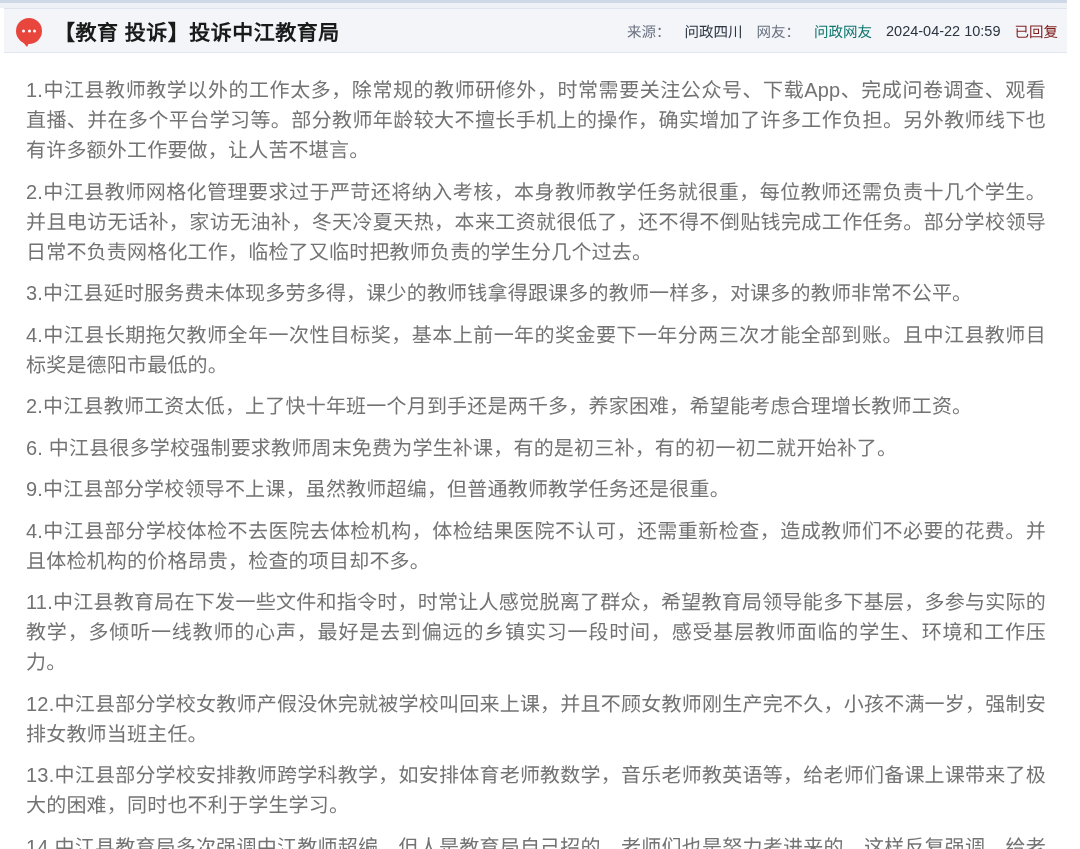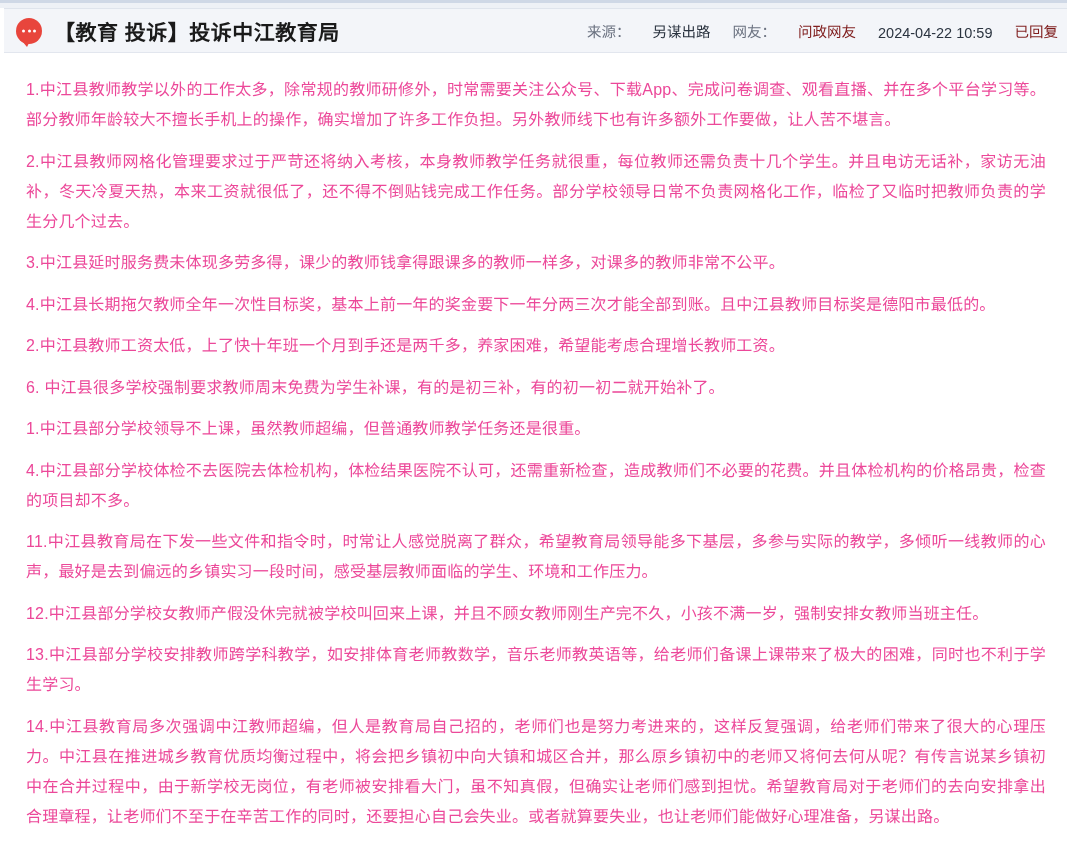--- a/index.html
+++ b/index.html
@@ -91,43 +91,43 @@
     color: #1a1a1a;
     letter-spacing: 0.5px;
     white-space: nowrap;
     flex: 0 1 auto;
     overflow: hidden;
   }
 
   .meta {
     margin-left: auto;
     display: flex;
-    align-items: flex-end;
-    gap: 22px;
+    align-items: center;
+    gap: 14px;
     font-size: 14.5px;
     color: #5c6470;
     white-space: nowrap;
   }
   .meta .meta-source-label { color: #6b7280; }
   .meta .meta-source-value { color: #2b3440; }
   .meta .meta-user-label { color: #6b7280; }
-  .meta .meta-user-value { color: #7f1d1d; }
+  .meta .meta-user-value { color: #0f766e; }
   .meta .meta-time { color: #2b3440; }
   .meta .meta-status { color: #7f1d1d; }
 
   
   .content {
     padding: 22px 26px 10px 26px;
     box-sizing: border-box;
   }
   .content p {
     margin: 0 0 11.5px 0;
-    font-size: 16px;
+    font-size: 20px;
     line-height: 30px;
-    color: #ec4899;
+    color: #737373;
     text-align: justify;
     text-justify: inter-ideograph;
     letter-spacing: 0.2px;
   }
 
   
   .right-gutter {
     position: absolute;
     top: 0;
     right: 0;
@@ -156,36 +156,36 @@
     <span class="chat-icon">
       <span class="dots">
           <i></i>
           <i></i>
           <i></i>
         </span>
     </span>
     <span class="title">【教育 投诉】投诉中江教育局</span>
     <span class="meta">
       <span class="meta-source-label">来源：</span>
-        <span class="meta-source-value">另谋出路</span>
+        <span class="meta-source-value">问政四川</span>
       <span class="meta-user-label">网友：</span>
         <span class="meta-user-value">问政网友</span>
       <span class="meta-time">2024-04-22 10:59</span>
       <span class="meta-status">已回复</span>
     </span>
   </div>
 
   <div class="content">
     <p>1.中江县教师教学以外的工作太多，除常规的教师研修外，时常需要关注公众号、下载App、完成问卷调查、观看直播、并在多个平台学习等。部分教师年龄较大不擅长手机上的操作，确实增加了许多工作负担。另外教师线下也有许多额外工作要做，让人苦不堪言。</p>
     <p>2.中江县教师网格化管理要求过于严苛还将纳入考核，本身教师教学任务就很重，每位教师还需负责十几个学生。并且电访无话补，家访无油补，冬天冷夏天热，本来工资就很低了，还不得不倒贴钱完成工作任务。部分学校领导日常不负责网格化工作，临检了又临时把教师负责的学生分几个过去。</p>
     <p>3.中江县延时服务费未体现多劳多得，课少的教师钱拿得跟课多的教师一样多，对课多的教师非常不公平。</p>
     <p>4.中江县长期拖欠教师全年一次性目标奖，基本上前一年的奖金要下一年分两三次才能全部到账。且中江县教师目标奖是德阳市最低的。</p>
     <p>2.中江县教师工资太低，上了快十年班一个月到手还是两千多，养家困难，希望能考虑合理增长教师工资。</p>
     <p>6. 中江县很多学校强制要求教师周末免费为学生补课，有的是初三补，有的初一初二就开始补了。</p>
-    <p>1.中江县部分学校领导不上课，虽然教师超编，但普通教师教学任务还是很重。</p>
+    <p>9.中江县部分学校领导不上课，虽然教师超编，但普通教师教学任务还是很重。</p>
     <p>4.中江县部分学校体检不去医院去体检机构，体检结果医院不认可，还需重新检查，造成教师们不必要的花费。并且体检机构的价格昂贵，检查的项目却不多。</p>
     <p>11.中江县教育局在下发一些文件和指令时，时常让人感觉脱离了群众，希望教育局领导能多下基层，多参与实际的教学，多倾听一线教师的心声，最好是去到偏远的乡镇实习一段时间，感受基层教师面临的学生、环境和工作压力。</p>
     <p>12.中江县部分学校女教师产假没休完就被学校叫回来上课，并且不顾女教师刚生产完不久，小孩不满一岁，强制安排女教师当班主任。</p>
     <p>13.中江县部分学校安排教师跨学科教学，如安排体育老师教数学，音乐老师教英语等，给老师们备课上课带来了极大的困难，同时也不利于学生学习。</p>
     <p>14.中江县教育局多次强调中江教师超编，但人是教育局自己招的，老师们也是努力考进来的，这样反复强调，给老师们带来了很大的心理压力。中江县在推进城乡教育优质均衡过程中，将会把乡镇初中向大镇和城区合并，那么原乡镇初中的老师又将何去何从呢？有传言说某乡镇初中在合并过程中，由于新学校无岗位，有老师被安排看大门，虽不知真假，但确实让老师们感到担忧。希望教育局对于老师们的去向安排拿出合理章程，让老师们不至于在辛苦工作的同时，还要担心自己会失业。或者就算要失业，也让老师们能做好心理准备，另谋出路。</p>
 
   </div>
 
   <div class="left-edge"></div>
   <div class="right-gutter"></div>

